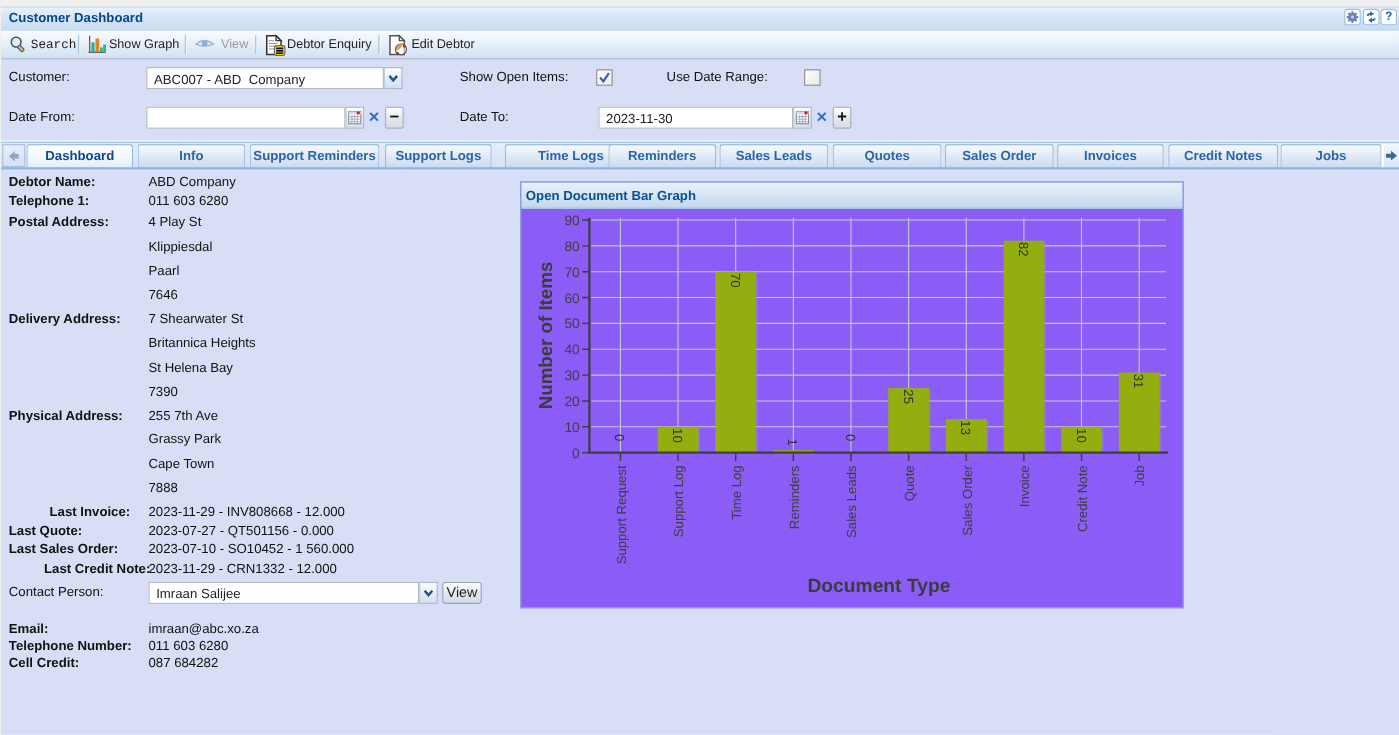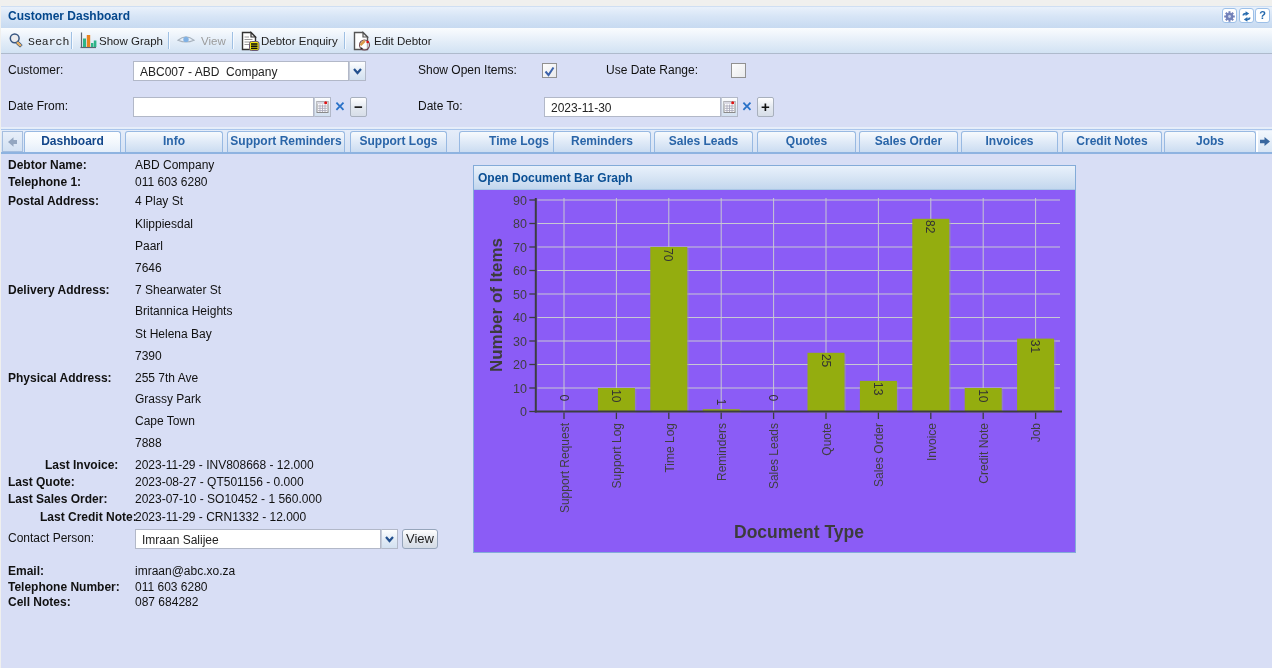--- a/index.html
+++ b/index.html
@@ -215,38 +215,38 @@
  <div class="lbl" style="left:134px;top:321px;">St Helena Bay</div>
  <div class="lbl" style="left:134px;top:343px;">7390</div>
  <div class="lbl b" style="left:7px;top:365px;">Physical Address:</div>
  <div class="lbl" style="left:134px;top:365px;">255 7th Ave</div>
  <div class="lbl" style="left:134px;top:386px;">Grassy Park</div>
  <div class="lbl" style="left:134px;top:408px;">Cape Town</div>
  <div class="lbl" style="left:134px;top:430px;">7888</div>
  <div class="lbl b" style="left:7px;top:452px;padding-left:37px;">Last Invoice:</div>
  <div class="lbl" style="left:134px;top:452px;">2023-11-29 - INV808668 - 12.000</div>
  <div class="lbl b" style="left:7px;top:469px;">Last Quote:</div>
- <div class="lbl" style="left:134px;top:469px;">2023-08-27 - QT501156 - 0.000</div>
+ <div class="lbl" style="left:134px;top:469px;">2023-07-27 - QT501156 - 0.000</div>
  <div class="lbl b" style="left:7px;top:486px;">Last Sales Order:</div>
  <div class="lbl" style="left:134px;top:486px;">2023-07-10 - SO10452 - 1 560.000</div>
  <div class="lbl b" style="left:7px;top:504px;padding-left:32px;">Last Credit Note:</div>
  <div class="lbl" style="left:134px;top:504px;">2023-11-29 - CRN1332 - 12.000</div>
  <div class="lbl" style="left:7px;top:525px;">Contact Person:</div>
  <div class="fld" style="left:134px;top:523px;width:246px;">
       <div class="t">Imraan Salijee</div>
     </div>
  <div class="trig" style="left:380px;top:523px;"><svg width="15" height="18" viewBox="0 0 15 18">
         <path d="M4 7 L7.5 11 L11 7" fill="none" stroke="#23508e" stroke-width="2.2"></path>
       </svg></div>
  <div class="abs" style="left:401px;top:523px;width:36px;height:20px;border:1px solid #96a5bb;border-radius:3px;background:linear-gradient(#fefefe,#e2e7ee 55%,#d4dbe6);box-sizing:border-box;text-align:center;font-size:13px;color:#222;line-height:18px;">View</div>
  <div class="lbl b" style="left:7px;top:558px;">Email:</div>
  <div class="lbl" style="left:134px;top:558px;">imraan@abc.xo.za</div>
  <div class="lbl b" style="left:7px;top:574px;">Telephone Number:</div>
  <div class="lbl" style="left:134px;top:574px;">011 603 6280</div>
- <div class="lbl b" style="left:7px;top:589px;">Cell Notes:</div>
+ <div class="lbl b" style="left:7px;top:589px;">Cell Credit:</div>
  <div class="lbl" style="left:134px;top:589px;">087 684282</div>
  <div id="chartpanel">
   <div class="hd">
         <div class="t">Open Document Bar Graph</div>
       </div>
   <svg width="599" height="360" style="position:absolute;left:0;top:24px;" viewBox="0 0 599 360" font-family="Liberation Sans, sans-serif">
         <line x1="63.5" y1="198.0" x2="586" y2="198.0" stroke="#c7c8d2" stroke-width="1"></line>
         <line x1="63.5" y1="174.5" x2="586" y2="174.5" stroke="#c7c8d2" stroke-width="1"></line>
         <line x1="63.5" y1="151.0" x2="586" y2="151.0" stroke="#c7c8d2" stroke-width="1"></line>
         <line x1="63.5" y1="127.5" x2="586" y2="127.5" stroke="#c7c8d2" stroke-width="1"></line>

